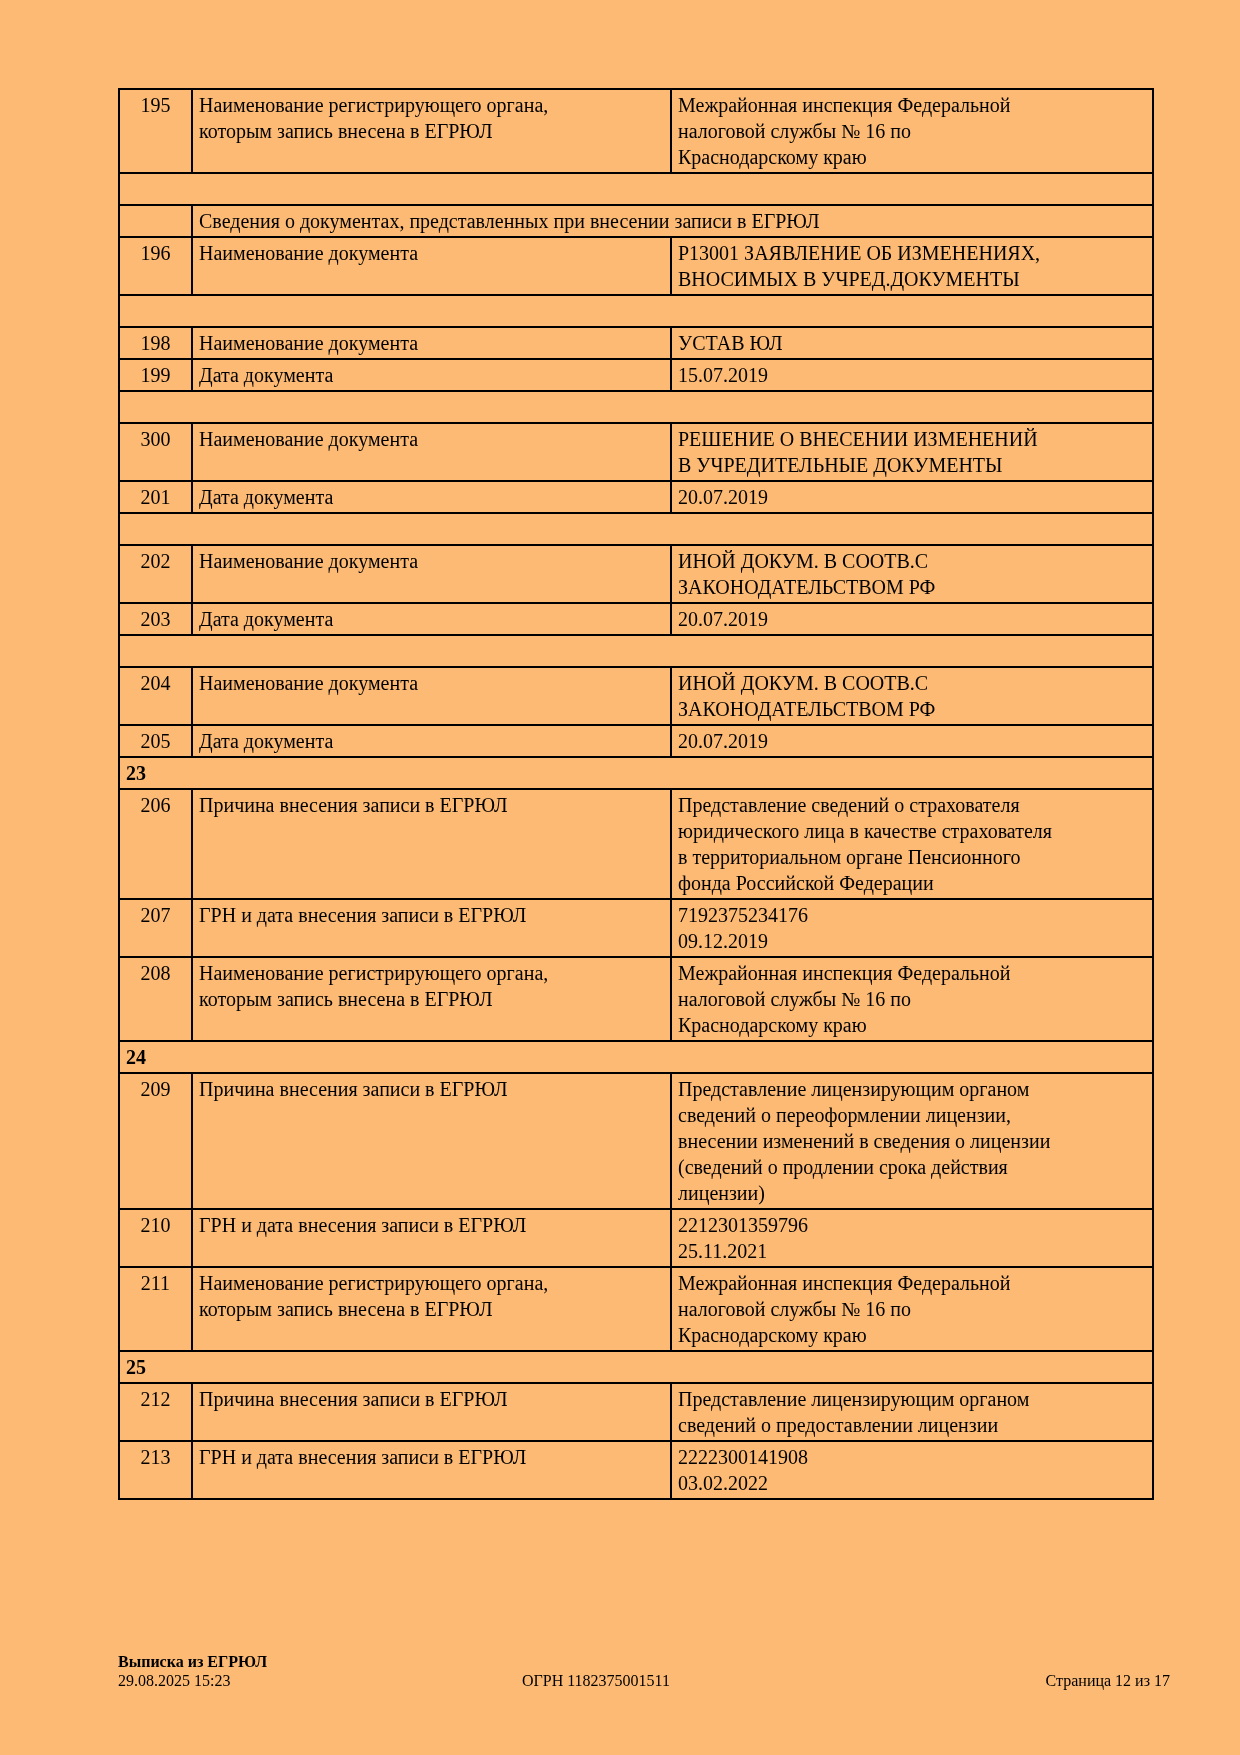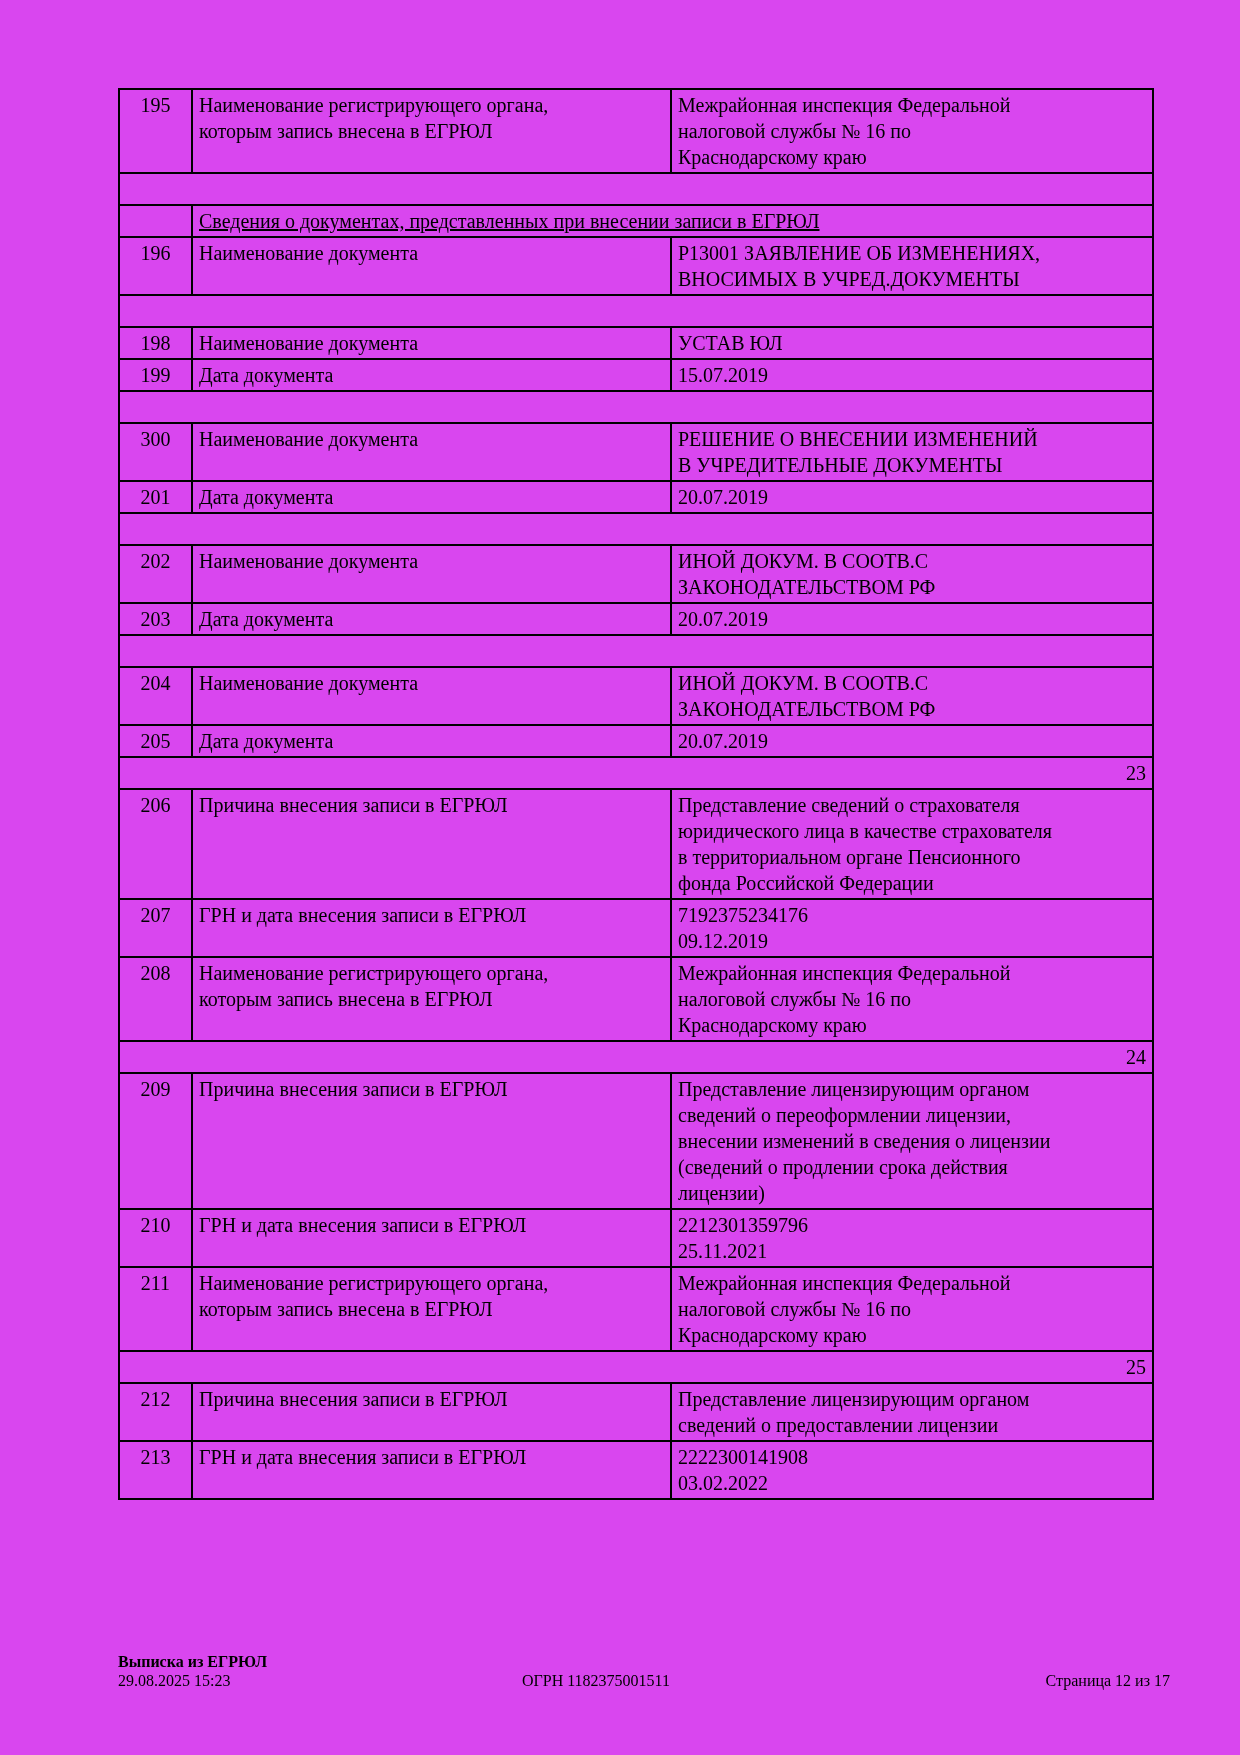--- a/index.html
+++ b/index.html
@@ -6,21 +6,21 @@
     margin: 0;
     padding: 0;
     background: #ffffff;
     font-family: "Liberation Serif", "DejaVu Serif", serif;
     color: #000000;
   }
   .page {
     position: relative;
     width: 1240px;
     height: 1755px;
-    background: #d946ef;
+    background: #fdba74;
     overflow: hidden;
   }
   table.egrul-table {
     position: absolute;
     left: 118px;
     top: 88px;
     width: 1034px;
     border-collapse: collapse;
     table-layout: fixed;
   }
@@ -30,29 +30,28 @@
     padding: 2px 6px;
     font-size: 20px;
     line-height: 26px;
     overflow: hidden;
   }
   td.cell-num {
     text-align: center;
     padding: 2px 2px;
   }
   td.cell-section {
-    text-align: right;
-    font-weight: normal;
+    text-align: left;
+    font-weight: bold;
   }
   td.cell-spacer {
     height: 26px;
   }
   td.cell-subheader {
     padding-left: 6px;
-    text-decoration: underline;
   }
   .footer {
     position: absolute;
     left: 0;
     top: 1652px;
     width: 1240px;
     font-size: 16px;
     line-height: 19px;
   }
   .footer-left {

